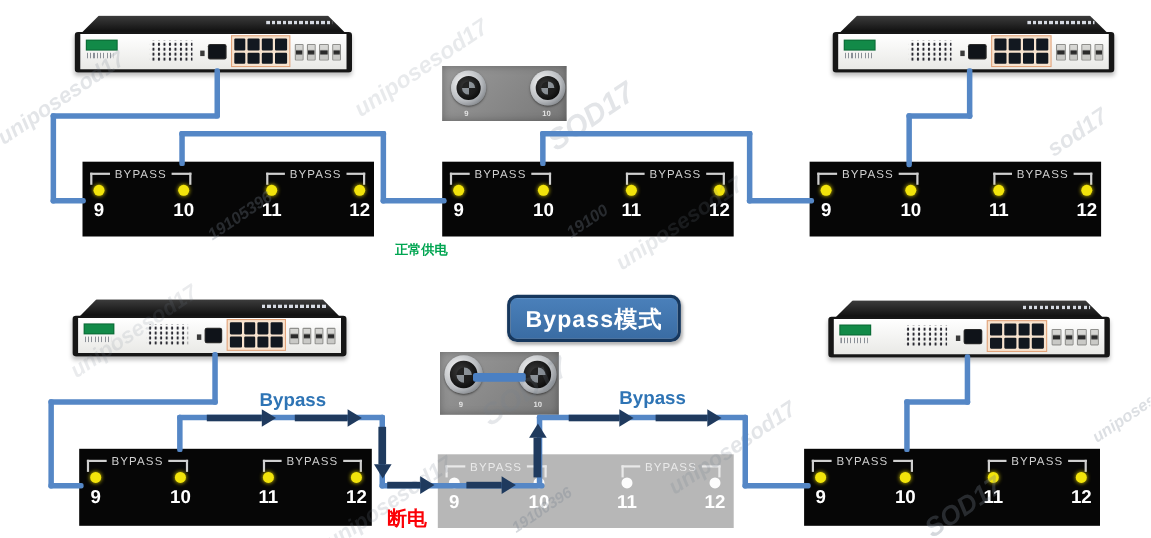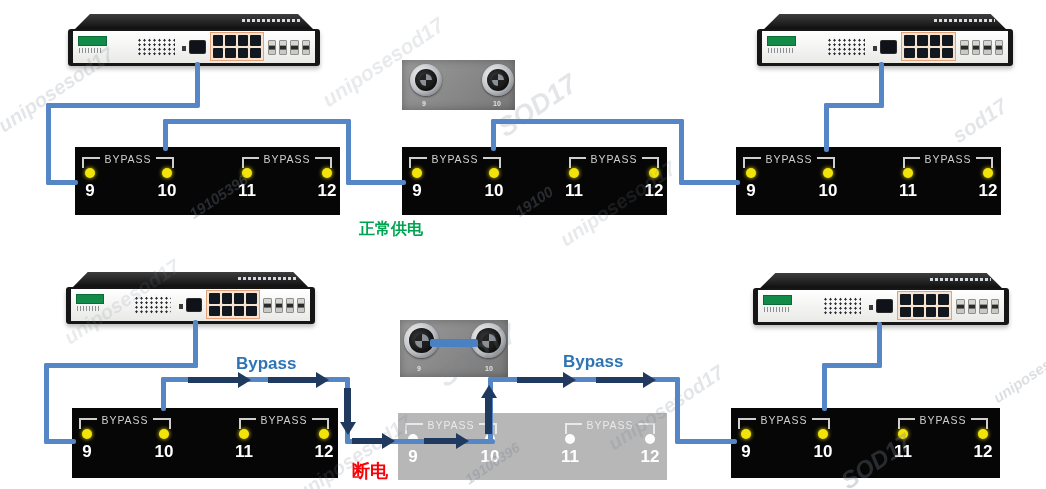--- a/index.html
+++ b/index.html
@@ -85,21 +85,21 @@
       box-shadow:0 1px 2px rgba(0,0,0,.5);}
   .conn::before{content:"";position:absolute;inset:15%;border-radius:50%;
       background:radial-gradient(circle at 40% 40%,#3c3c3c,#0f0f0f 70%);}
   .conn::after{content:"";position:absolute;inset:30%;border-radius:50%;opacity:.75;
       background:conic-gradient(#aab2ba 0 25%,#1c1c1c 25% 50%,#aab2ba 50% 75%,#1c1c1c 75%);}
   .conn-link{position:absolute;background:#4b80c3;border-radius:2px;z-index:1;}
   .photo-label{position:absolute;font-size:7px;color:#e2e2e2;z-index:2;font-weight:bold;}
 
   
   .flabel{position:absolute;z-index:8;font-weight:bold;white-space:nowrap;}
-  #lbl-normal-power{left:359px;top:219px;font-size:16px;color:#00a551;}
+  #lbl-normal-power{left:359px;top:219px;font-size:12px;color:#00a551;}
   #lbl-power-off{left:352px;top:459px;font-size:18px;color:#fb0006;}
   #lbl-bypass-left{left:236px;top:354px;font-size:17px;color:#2e74b5;}
   #lbl-bypass-right{left:563px;top:352px;font-size:17px;color:#2e74b5;}
 </style>
 </head>
 <body>
 
 <div class="stage">
 
   <div id="wm-layer">
@@ -112,20 +112,21 @@
       <span class="wm" style="left: 948px; top: 128px; font-size: 21px; opacity: 0.2; transform: rotate(-34deg);">sod17</span>
       <span class="wm" style="left: 432px; top: 368px; font-size: 27px; opacity: 0.18; transform: rotate(-34deg);">SOD17</span>
       <span class="wm" style="left: 60px; top: 330px; font-size: 20px; opacity: 0.15; transform: rotate(-34deg);">uniposesod17</span>
       <span class="wm" style="left: 292px; top: 486px; font-size: 20px; opacity: 0.18; transform: rotate(-34deg);">uniposesod17</span>
       <span class="wm" style="left: 462px; top: 474px; font-size: 14px; opacity: 0.3; transform: rotate(-34deg);">19100396</span>
       <span class="wm" style="left: 836px; top: 472px; font-size: 24px; opacity: 0.3; transform: rotate(-34deg);">SOD17</span>
       <span class="wm" style="left: 604px; top: 436px; font-size: 20px; opacity: 0.2; transform: rotate(-34deg);">uniposesod17</span>
       <span class="wm" style="left: 990px; top: 392px; font-size: 15px; opacity: 0.25; transform: rotate(-34deg);">uniposesod17</span>
     </div>
 
+  <div class="mode-title" id="title-bypass">Bypass模式</div>
 
   <div class="switch" style="left:68px;top:14px;width:252px;height:54px">
       <div class="sw-top"></div>
       <div class="sw-model"></div>
       <div class="sw-front">
         <div class="sw-badge"></div>
         <div class="sw-sub"></div>
         <div class="sw-leds"></div>
         <div class="sw-warn"></div>
         <div class="sw-console"></div>

